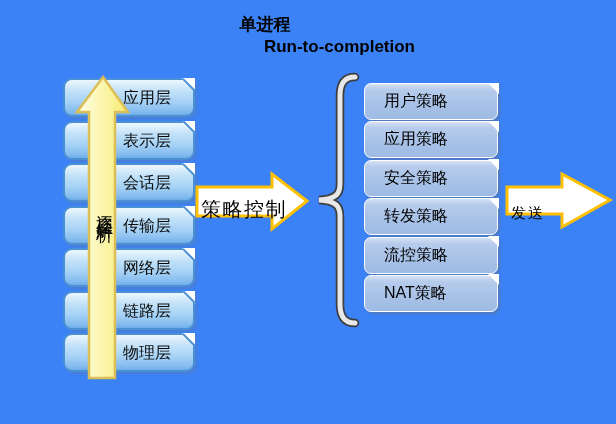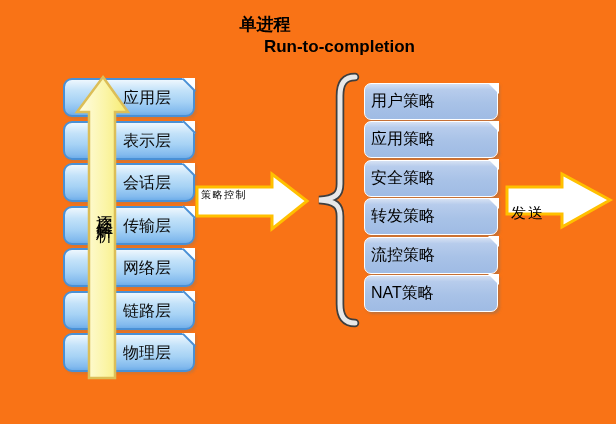--- a/index.html
+++ b/index.html
@@ -1,18 +1,18 @@
 <!DOCTYPE html>
 <html><head>
 <meta charset="utf-8">
 <style>
   * { margin:0; padding:0; box-sizing:border-box; }
   body { background:#fff; font-family:"Liberation Sans", sans-serif; }
   .canvas {
-    position:relative; width:616px; height:424px; background:#f97316;
+    position:relative; width:616px; height:424px; background:#3b82f6;
     overflow:hidden; color:#000;
   }
   
   .title {
     position:absolute; left:115px; top:14px; width:300px;
     text-align:center; font-weight:bold; color:#000;
   }
   .title .l1 { font-size:17px; line-height:22px; }
   .title .l2 { font-size:17px; line-height:22px;text-align:right; }
 
@@ -54,39 +54,39 @@
     border-radius:7px; border-top-right-radius:0;
     background:linear-gradient(180deg,#d6e1f3 0%,#b7ccec 16%,#a8c2e7 55%,#9fbbe4 100%);
     box-shadow:2px 2px 2.5px rgba(110,110,110,0.4);
   }
   .policy-box::after {
     content:""; position:absolute; top:-1.5px; right:-1.5px;
     width:0; height:0;
     border-top:11px solid #ffffff; border-left:11px solid transparent;
   }
   .policy-label {
-    position:absolute; inset:0; text-align:left; padding-left:6px;
+    position:absolute; inset:0; text-align:left; padding-left:19px;
     font-size:16px; line-height:34px; color:#000;
   }
 
   
   .overlay {
     position:absolute; left:0; top:0; width:616px; height:424px;
     z-index:5; pointer-events:none;
   }
 
   
   .up-arrow-label {
     position:absolute; left:93px; top:201px; z-index:6;
     writing-mode:vertical-rl; text-orientation:upright;
     font-size:17px; letter-spacing:4px; color:#000;
   }
   .policy-arrow-label {
-    position:absolute; left:201px; top:188px; z-index:6;
-    font-size:10px; letter-spacing:1.5px; color:#000;
+    position:absolute; left:201px; top:196px; z-index:6;
+    font-size:20px; letter-spacing:1.5px; color:#000;
   }
   .send-arrow-label {
     position:absolute; left:511px; top:204px; z-index:6;
     font-size:15px; letter-spacing:2px; color:#000;
   }
   .bottom-label {
     position:absolute; left:57px; top:385px; z-index:6;
     font-size:17px; font-weight:bold; color:#000;
   }
 </style>

